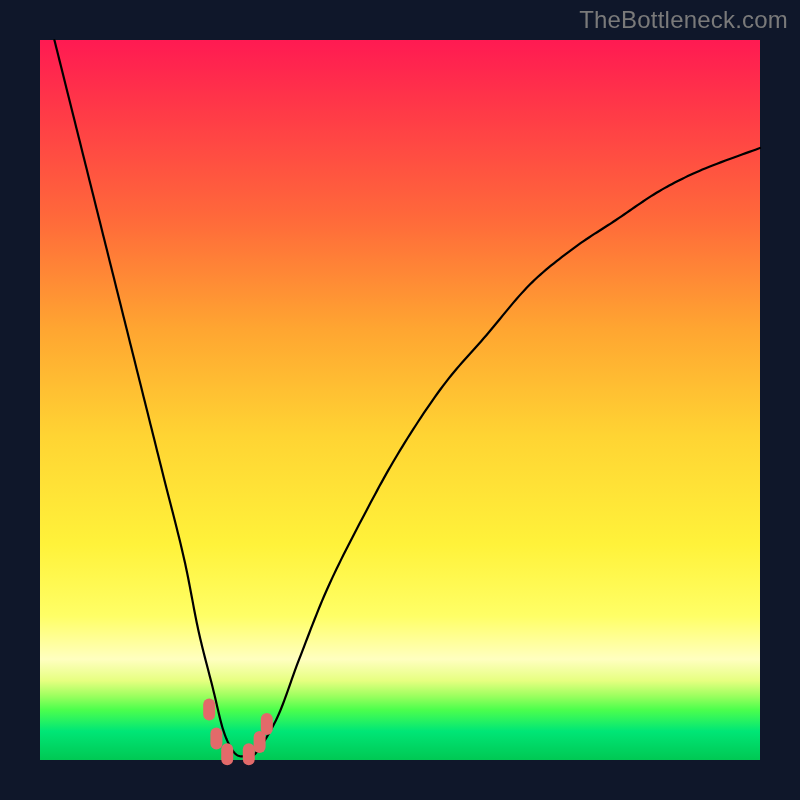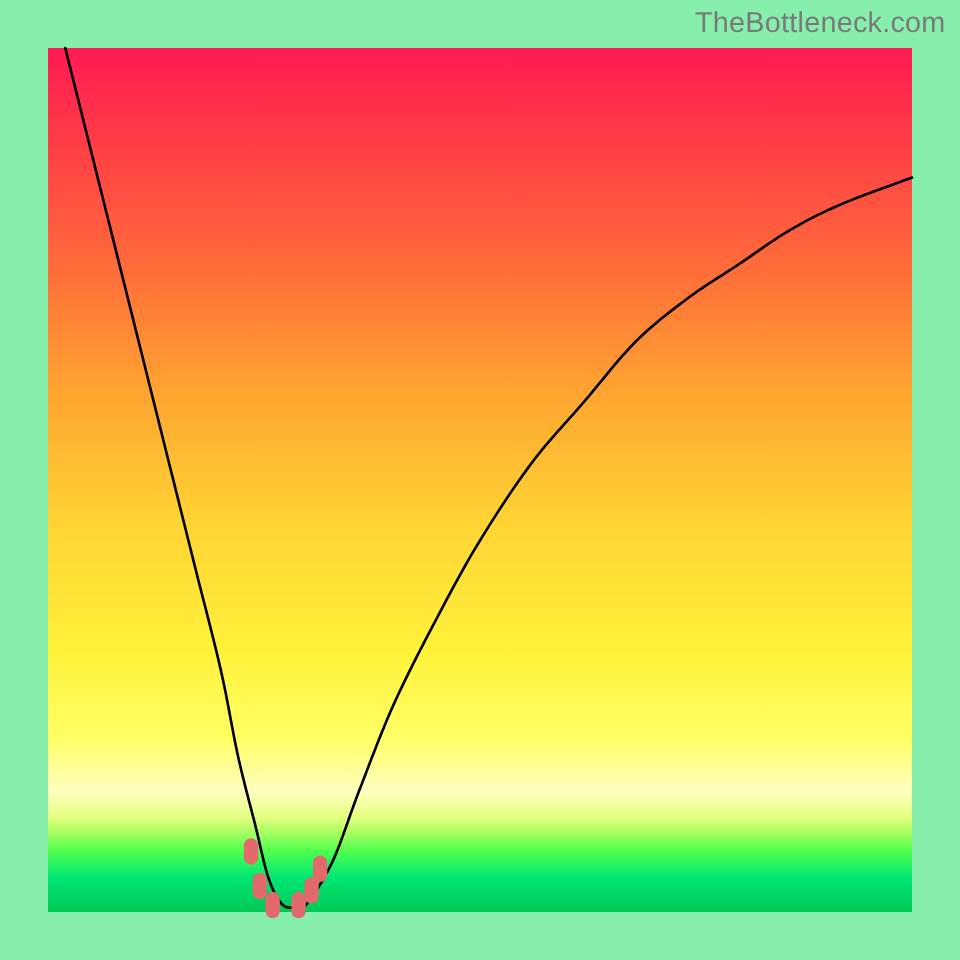--- a/index.html
+++ b/index.html
@@ -10,21 +10,21 @@
     background: #000;
     font-family: Arial, Helvetica, sans-serif;
     overflow: hidden;
   }
   .frame {
     position: absolute;
     left: 0;
     top: 0;
     width: 800px;
     height: 800px;
-    background: #86efac;
+    background: #0f172a;
   }
   .plot {
     position: absolute;
     left: 40px;
     top: 40px;
     width: 720px;
     height: 720px;
     
     background: linear-gradient(
       to bottom,

